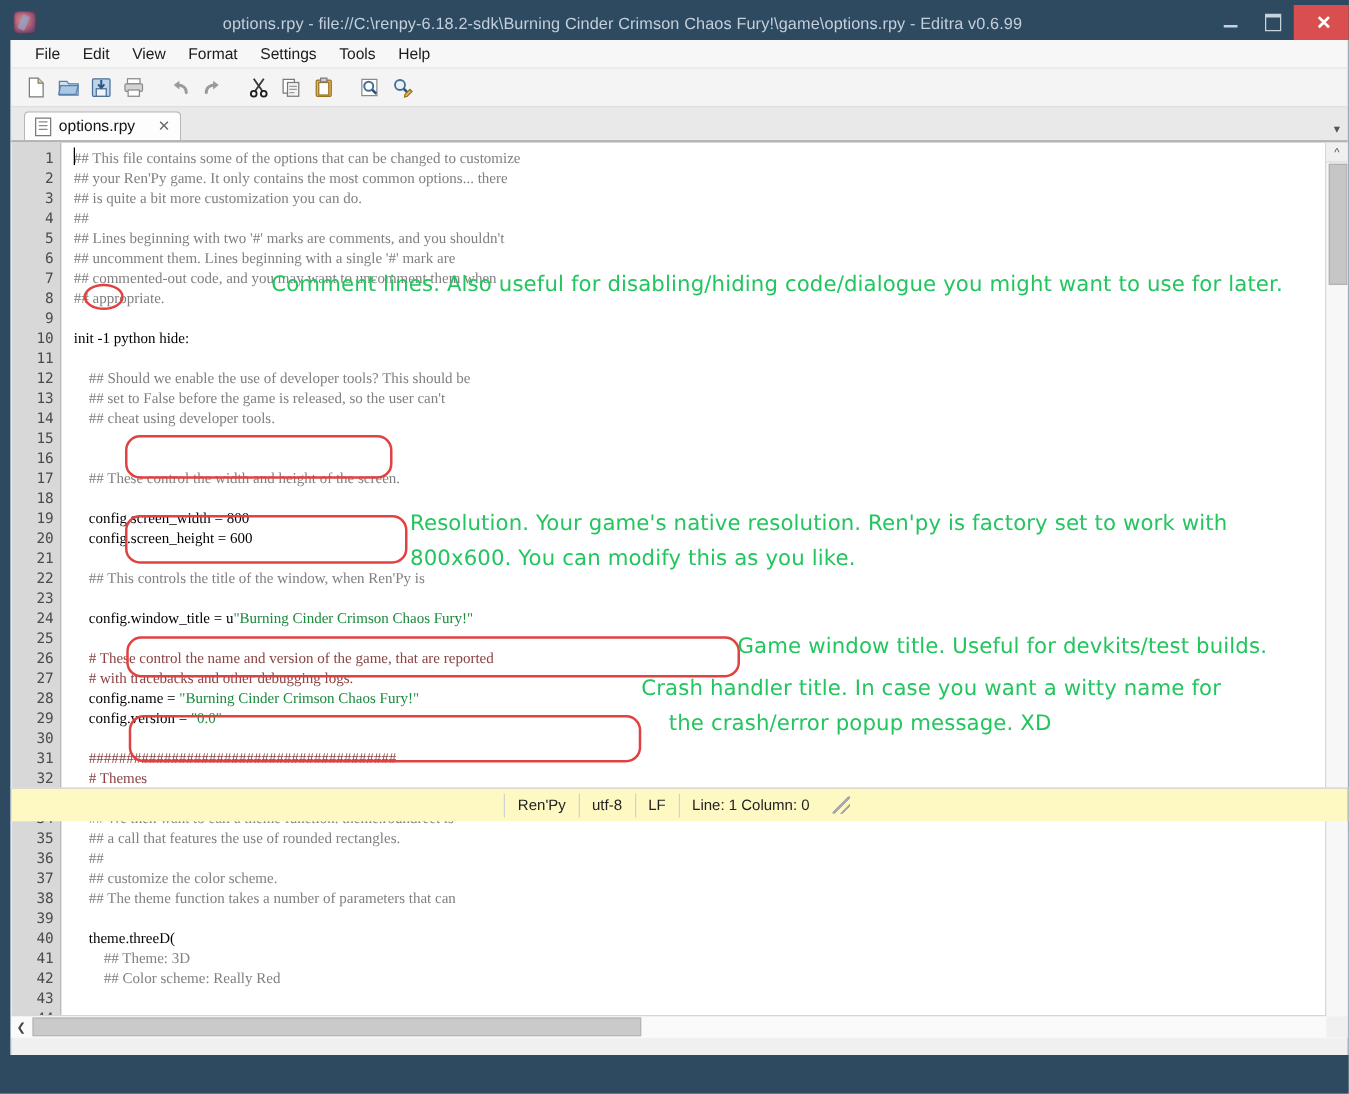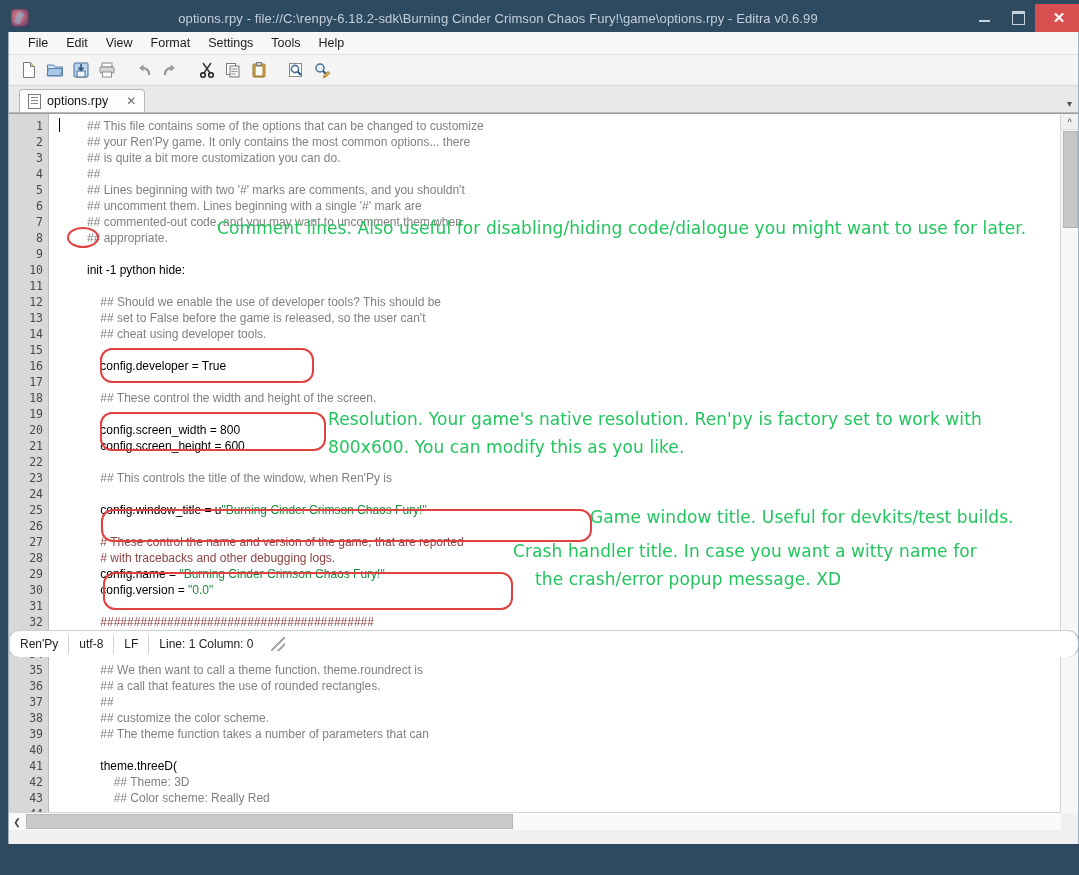--- a/index.html
+++ b/index.html
@@ -106,23 +106,22 @@
   }
   .gutter{
     width:40px;flex:0 0 40px;background:#d8d8d8;
     color:#4a4a4a;font-family:"DejaVu Sans Mono", monospace;font-size:11.5px;
     text-align:right;padding-top:4px;box-sizing:border-box;padding-right:5px;
     border-right:1px solid #b9b9b9;
   }
   .gutter div{height:16px;line-height:16px;}
   .code{
     flex:1;position:relative;padding-top:4px;box-sizing:border-box;
-    font-family:Liberation Sans, sans-serif;font-size:12px;
+    font-family:Liberation Serif, serif;font-size:12px;
     overflow:hidden;
-    padding-left:28px;
   }
   .code .ln{height:16px;line-height:16px;white-space:pre;padding-left:10px;}
   .c-comment{color:#808080;}
   .c-hash1{color:#8b4343;}
   .c-code{color:#000;}
   .c-str{color:#1a8a3c;}
   .caret{
     position:absolute;left:10px;top:4px;width:1px;height:14px;background:#000;
   }
 
@@ -147,24 +146,24 @@
   .hthumb{
     height:13px;width:485px;background:#cacaca;border:1px solid #b6b6b6;margin-left:1px;
   }
   .corner-box{
     position:absolute;right:0;bottom:0;width:17px;height:17px;background:#f0f0f0;
   }
 
   
   .statusbar{
     position:absolute;left:4px;bottom:4px;width:1071px;height:27px;
-    background:#ffffff;border-top:1px solid #cfcfcf;
-    display:flex;align-items:center;justify-content:flex-start;
+    background:#fef9c3;border-top:1px solid #cfcfcf;
+    display:flex;align-items:center;justify-content:center;
     font-size:12px;color:#222;box-sizing:border-box;
-    border-left:1px solid #9fb0bf;border-right:1px solid #9fb0bf;border-radius:11px;
+    border-left:1px solid #9fb0bf;border-right:1px solid #9fb0bf;
   }
   .sb-cell{padding:0 10px;height:19px;display:flex;align-items:center;border-left:1px solid #d2d2d2;}
   .sb-cell.first{border-left:1px solid #d2d2d2;}
   .sb-grip{width:14px;height:14px;margin:0 4px 0 8px;
     background:
       linear-gradient(135deg,transparent 45%,#a8a8a8 45%,#a8a8a8 55%,transparent 55%),
       linear-gradient(135deg,transparent 70%,#a8a8a8 70%,#a8a8a8 80%,transparent 80%);
   }
 
   
@@ -375,21 +374,20 @@
             <div class="ln"><span class="c-comment">## uncomment them. Lines beginning with a single '#' mark are</span></div>
             <div class="ln"><span class="c-comment">## commented-out code, and you may want to uncomment them when</span></div>
             <div class="ln"><span class="c-comment">## appropriate.</span></div>
             <div class="ln"><span class="c-code"></span></div>
             <div class="ln"><span class="c-code">init -1 python hide:</span></div>
             <div class="ln"><span class="c-code"></span></div>
             <div class="ln"><span class="c-comment">    ## Should we enable the use of developer tools? This should be</span></div>
             <div class="ln"><span class="c-comment">    ## set to False before the game is released, so the user can't</span></div>
             <div class="ln"><span class="c-comment">    ## cheat using developer tools.</span></div>
             <div class="ln"><span class="c-code"></span></div>
-            <div class="ln"><span class="c-code">    config.developer = True</span></div>
             <div class="ln"><span class="c-code"></span></div>
             <div class="ln"><span class="c-comment">    ## These control the width and height of the screen.</span></div>
             <div class="ln"><span class="c-code"></span></div>
             <div class="ln"><span class="c-code">    config.screen_width = 800</span></div>
             <div class="ln"><span class="c-code">    config.screen_height = 600</span></div>
             <div class="ln"><span class="c-code"></span></div>
             <div class="ln"><span class="c-comment">    ## This controls the title of the window, when Ren'Py is</span></div>
             <div class="ln"><span class="c-code"></span></div>
             <div class="ln"><span class="c-code">    config.window_title = u</span><span class="c-str">"Burning Cinder Crimson Chaos Fury!"</span></div>
             <div class="ln"><span class="c-code"></span></div>

